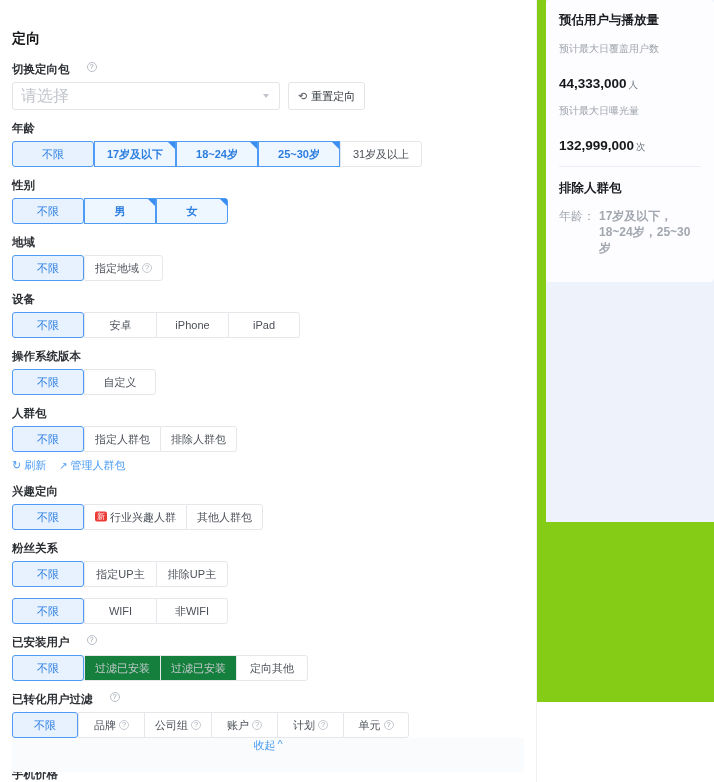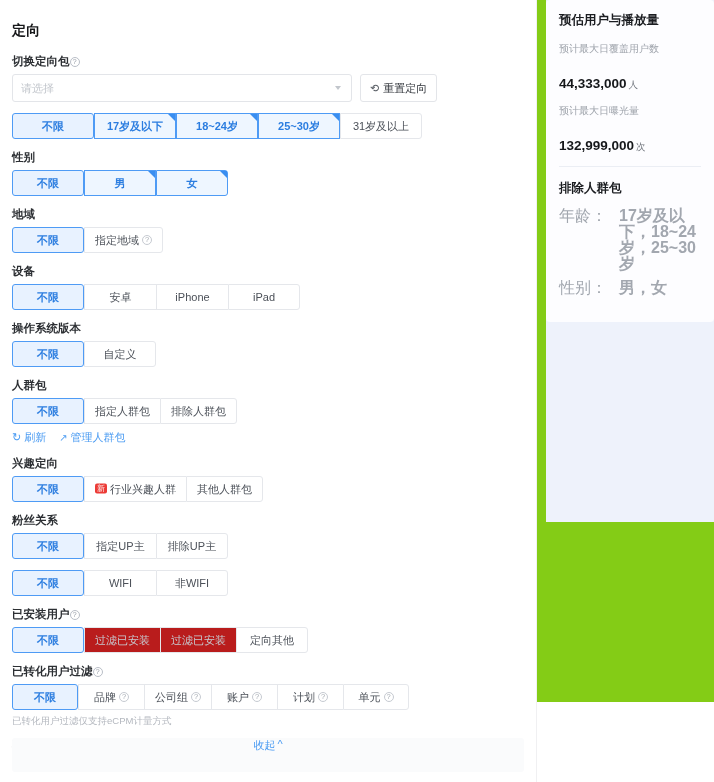--- a/index.html
+++ b/index.html
@@ -23,32 +23,31 @@
     height: 782px;
     background: #ffffff;
     padding: 10px 12px 0 12px;
     position: relative;
     border-right: 1px solid #f0f0f2;
   }
   .panel-title {
     font-size: 14px;
     font-weight: bold;
     color: #17181a;
-    margin: 12px 0 14px 0;
+    margin: 20px 0 14px 0;
     letter-spacing: .3px;
   }
 
   .field-label {
     font-size: 11.5px;
     font-weight: bold;
     color: #2c2f33;
     margin-bottom: 5px;
     display: flex;
-    align-items: center;
-    gap: 0;
+    gap: 17px;
   }
   .field-block { margin-bottom: 11px; }
 
   
   .help-icon {
     display: inline-block;
     width: 10px; height: 10px;
     border: 1px solid #b9bec7;
     border-radius: 50%;
     color: #9aa0aa;
@@ -56,27 +55,27 @@
     line-height: 8.5px;
     text-align: center;
     font-weight: normal;
     cursor: help;
     flex: none;
   }
 
   
   .select-row { display: flex; align-items: center; gap: 8px; }
   .fake-select {
-    width: 340px; height: 28px;
+    width: 268px; height: 28px;
     border: 1px solid #e3e5e9;
     border-radius: 3px;
     background: #fff;
     display: flex; align-items: center;
     padding: 0 8px;
-    font-size: 11px;
+    font-size: 16px;
     color: #c2c6cc;
     justify-content: space-between;
     cursor: pointer;
   }
   .caret-down {
     width: 0; height: 0;
     border-left: 3.5px solid transparent;
     border-right: 3.5px solid transparent;
     border-top: 4px solid #c2c6cc;
     margin-right: 2px;
@@ -126,21 +125,21 @@
     border-top-right-radius: 3px; border-bottom-right-radius: 3px;
   }
   .opt.wide { min-width: 82px; }
   .opt.narrow { min-width: 66px; }
 
   
   .opt.any-selected {
     background: #e8f2ff;
     border: 1px solid #4e9bf5 !important;
     color: #2b7de0;
-    font-weight: bold;
+    font-weight: normal;
     z-index: 3;
     border-radius: 3px;
   }
   
   .opt.selected {
     background: #eef6ff;
     border: 1px solid #4e9bf5 !important;
     color: #2b7de0;
     font-weight: bold;
     z-index: 2;
@@ -148,21 +147,21 @@
   .opt.selected::after {
     content: "";
     position: absolute;
     top: 0; right: 0;
     width: 0; height: 0;
     border-top: 7px solid #3a8ef0;
     border-left: 7px solid transparent;
   }
   .opt.disabled {
     color: #c7cad0;
-    background: #b91c1c;
+    background: #15803d;
     cursor: not-allowed;
   }
   .opt .help-icon { border-color: #c6cad1; color: #a6abb3; }
 
   
   .new-badge {
     display: inline-block;
     background: #ec3b36;
     color: #fff;
     font-size: 8px;
@@ -256,26 +255,26 @@
     background: #ebeef4;
     margin: 6px 0 13px 0;
   }
   .sel-title {
     font-size: 12.5px;
     font-weight: bold;
     color: #1b1d21;
     margin-bottom: 11px;
   }
   .sel-row {
-    font-size: 16px;
+    font-size: 12px;
     color: #a2a7af;
     line-height: 16px;
     margin-bottom: 8px;
     display: flex;
-    gap: 12px;
+    gap: 4px;
   }
   .sel-key { flex: none; }
   .sel-val { color: #a2a7af; font-weight: bold; }
 </style>
 </head>
 <body>
 
 <div class="page">
 
   <div class="main">
@@ -293,21 +292,23 @@
           <span class="caret-down"></span>
         </div>
         <div class="reset-btn">
           <span class="refresh-glyph">⟳</span>
           <span>重置定向</span>
         </div>
       </div>
     </div>
 
     <div id="sections-host">
-        <div class="field-block"><div class="opt-group">
+        <div class="field-block"><div class="field-label">
+            <span>年龄</span>
+          </div><div class="opt-group">
             <div class="opt any-selected wide">
               <span>不限</span>
             </div>
             <div class="opt selected wide">
               <span>17岁及以下</span>
             </div>
             <div class="opt selected wide">
               <span>18~24岁</span>
             </div>
             <div class="opt selected wide">
@@ -495,21 +496,17 @@
           <div class="est-sub">预计最大日曝光量</div>
           <div class="est-value"><span>132,999,000</span><span class="unit">次</span></div>
         </div>
       <div class="est-divider"></div>
       <div class="sel-title">排除人群包</div>
       <div id="selected-host">
           <div class="sel-row">
             <span class="sel-key">年龄：</span>
             <span class="sel-val">17岁及以下，18~24岁，25~30岁</span>
           </div>
-          <div class="sel-row">
-            <span class="sel-key">性别：</span>
-            <span class="sel-val">男，女</span>
-          </div>
         </div>
     </div>
   </div>
 
 </div>
 
 </body></html>

